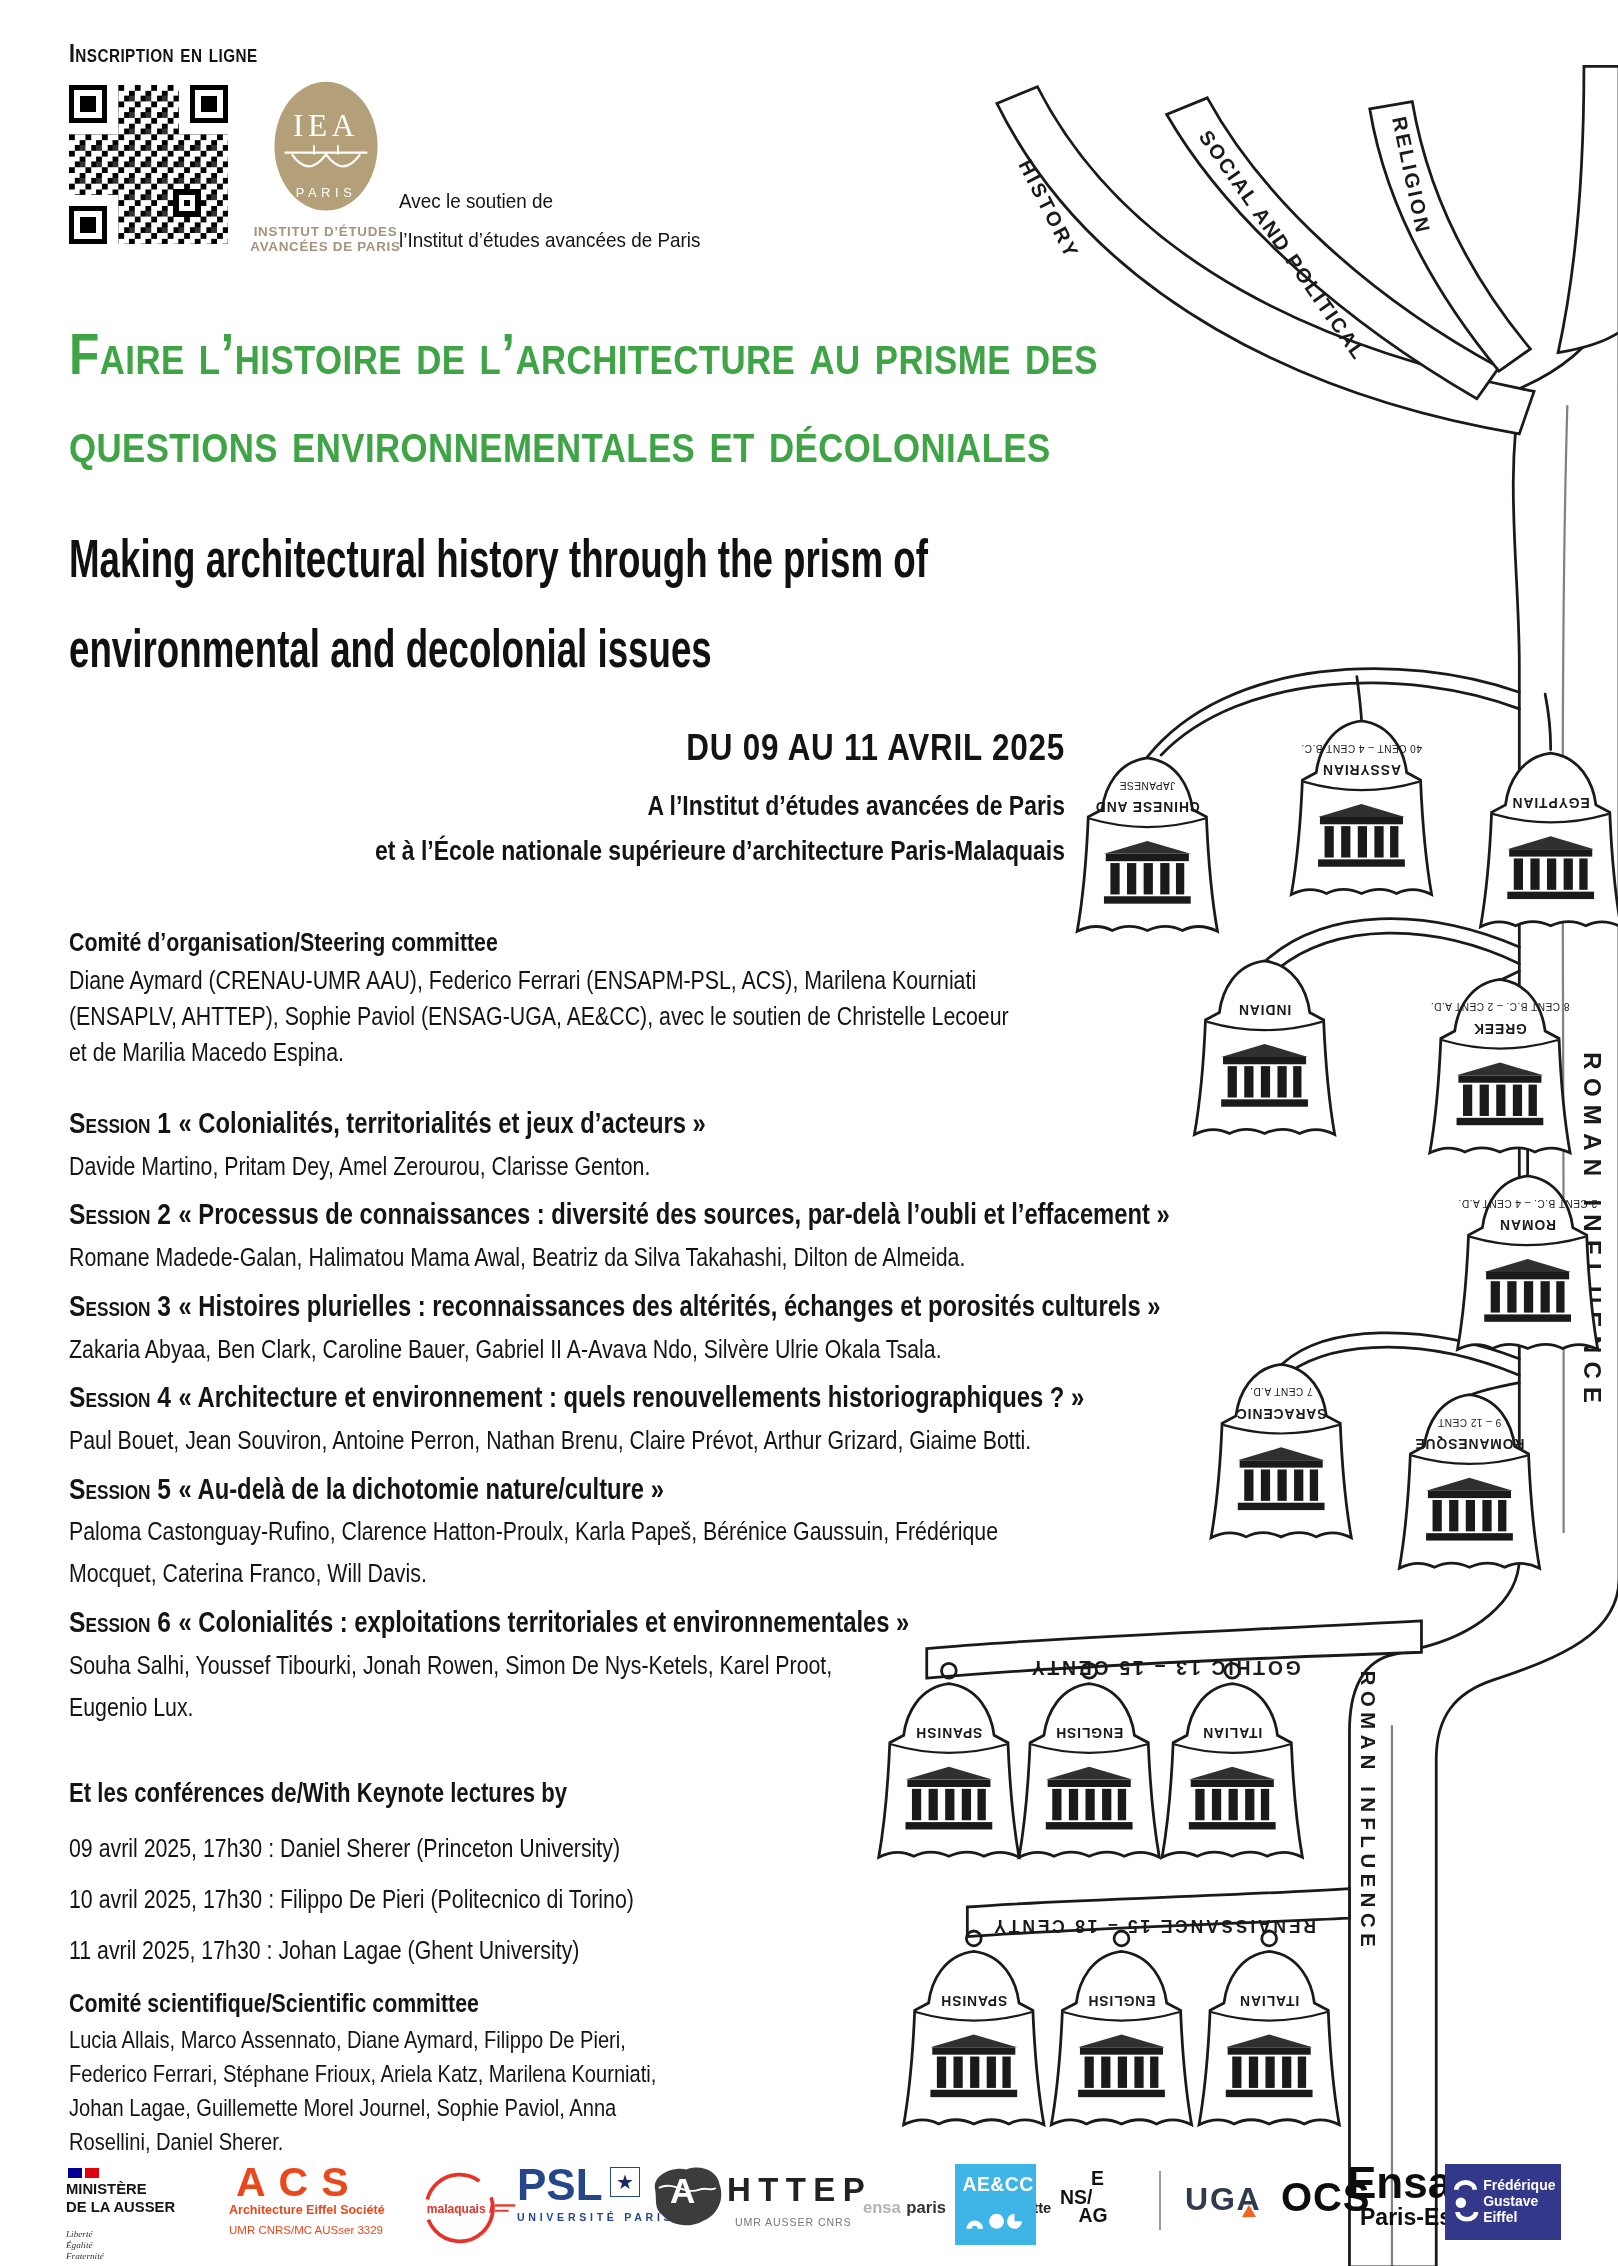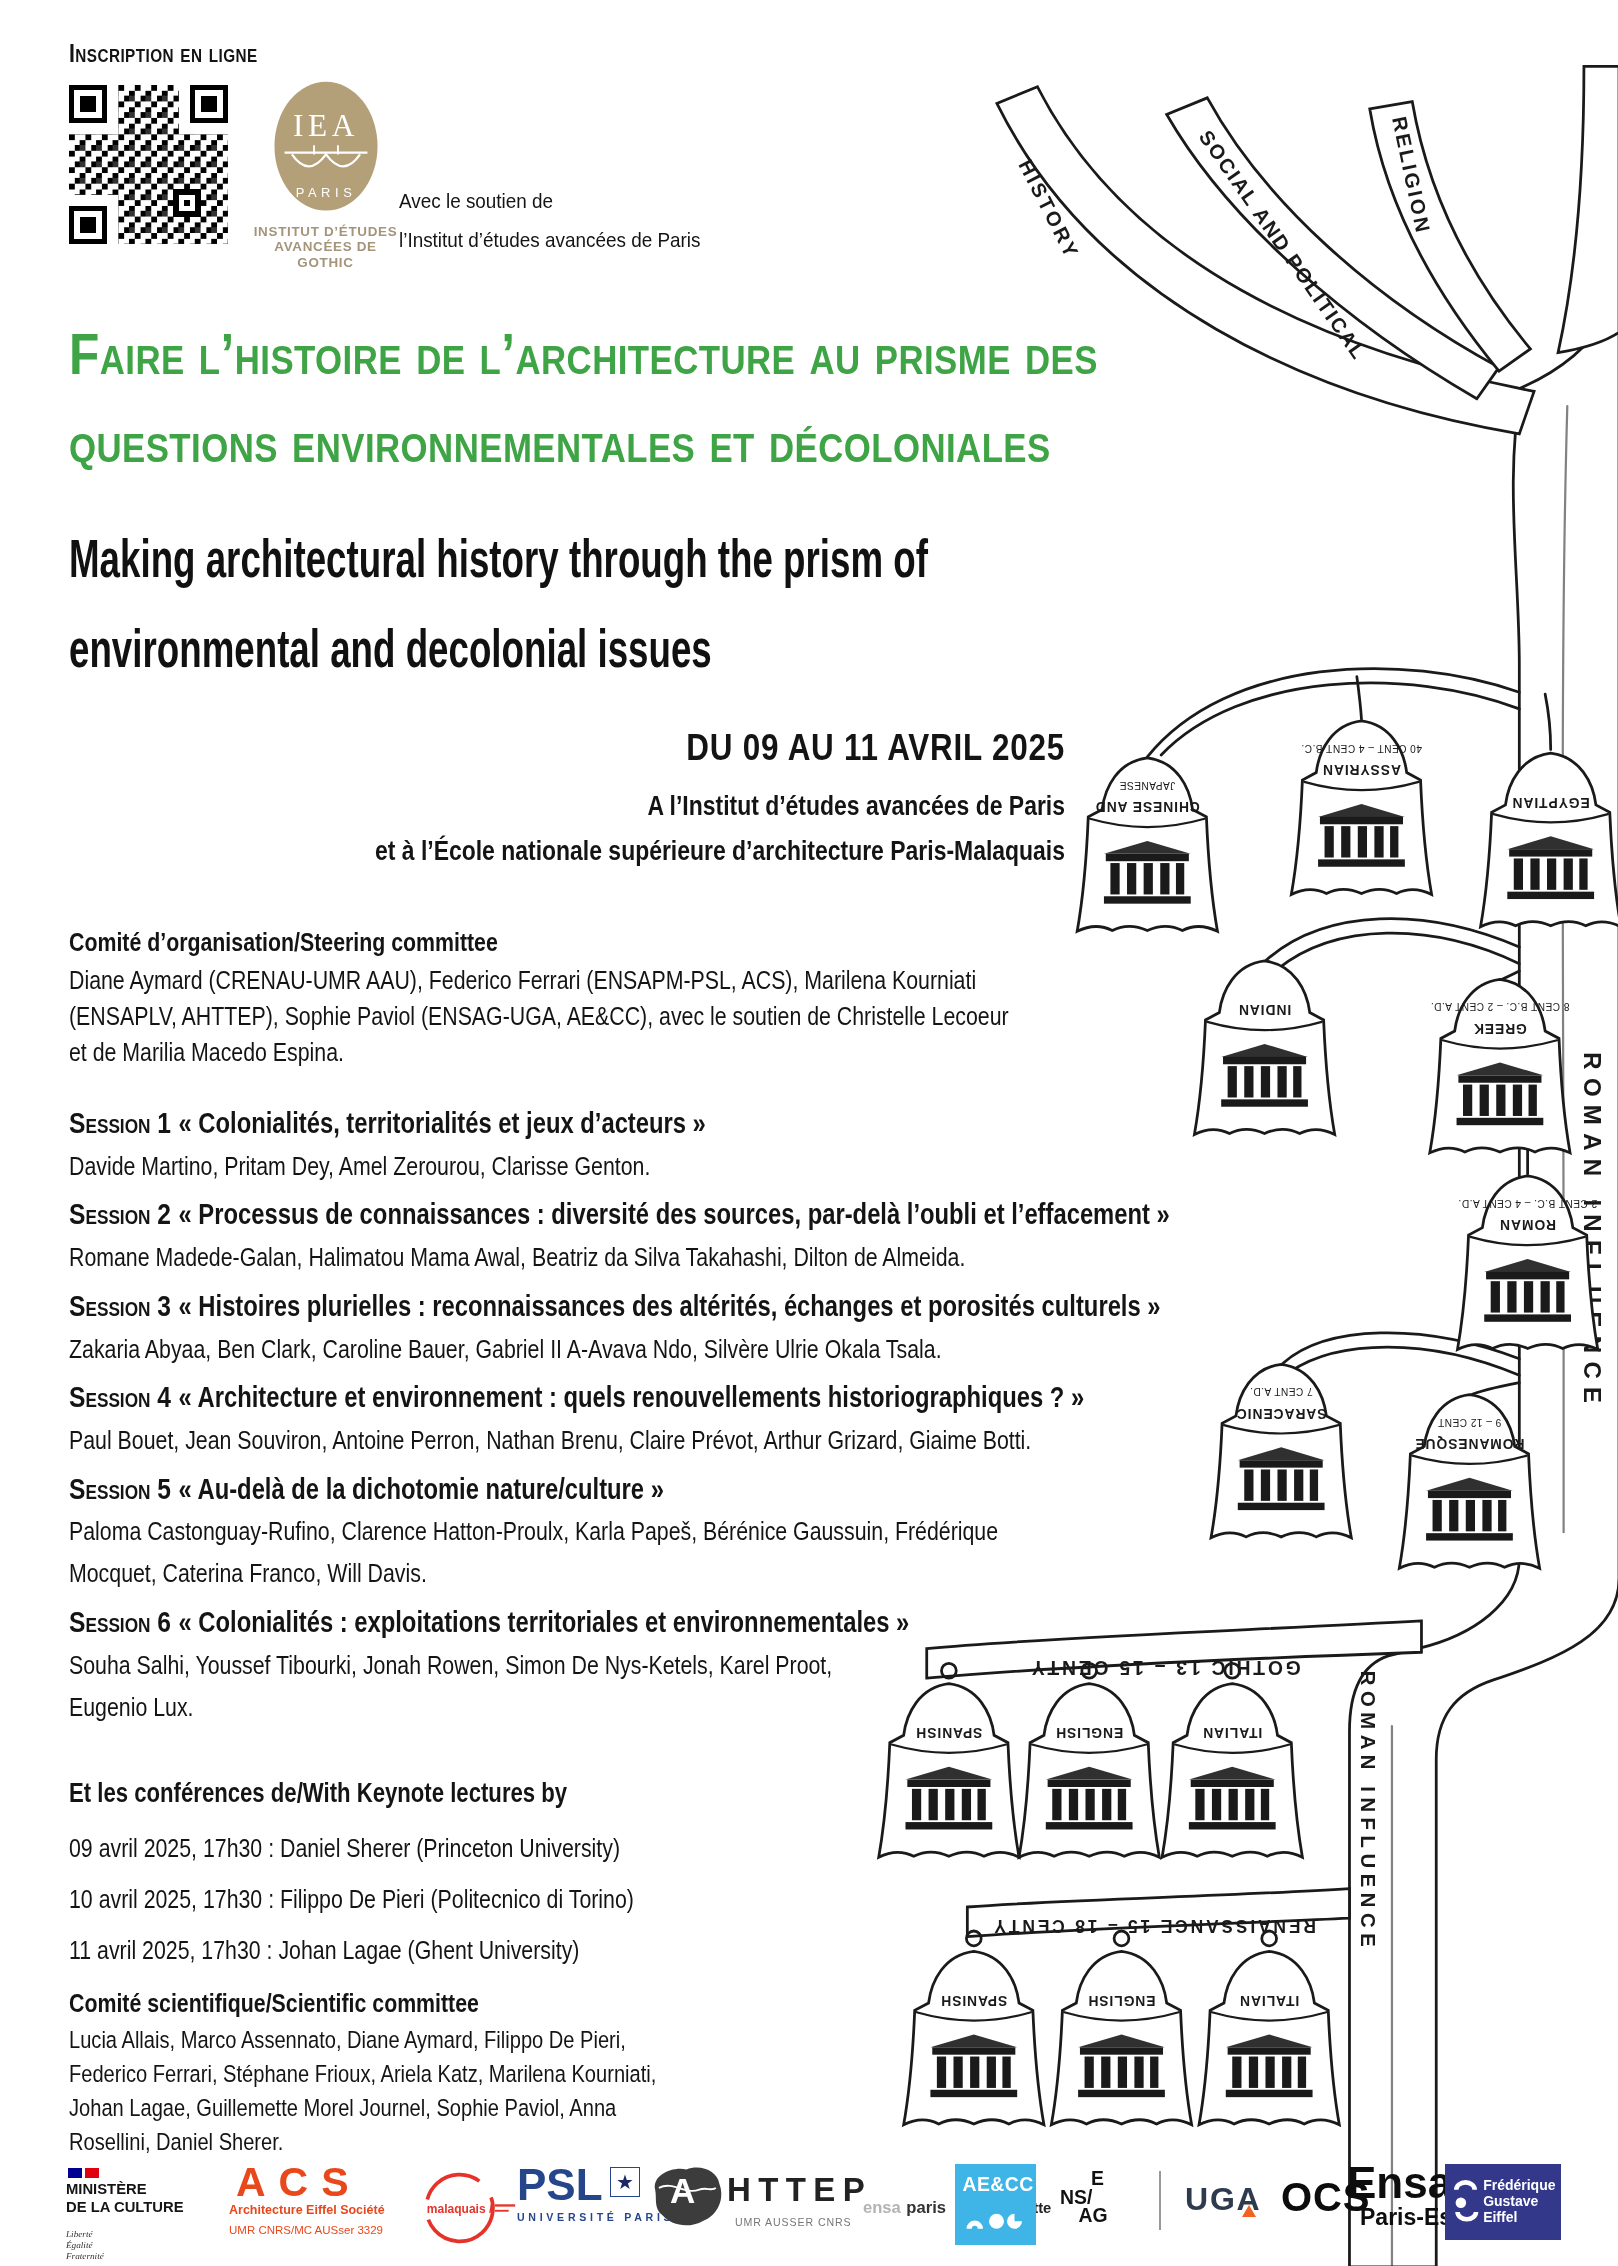--- a/index.html
+++ b/index.html
@@ -322,21 +322,21 @@
   <svg width="138" height="138" viewBox="0 0 150 150">
     <ellipse cx="75" cy="73" rx="56" ry="70" fill="#b3a078"></ellipse>
     <text x="75" y="62" text-anchor="middle" fill="#fff" letter-spacing="5" font-family="Liberation Serif, serif" font-size="34">IEA</text>
     <path d="M30,80 H120" stroke="#fff" stroke-width="2.5" fill="none"></path>
     <path d="M38,82 Q56,108 75,82 Q94,108 112,82" stroke="#fff" stroke-width="2.5" fill="none"></path>
     <path d="M62,72 V82 M88,72 V82" stroke="#fff" stroke-width="2" fill="none"></path>
     <text x="75" y="128" text-anchor="middle" fill="#fff" letter-spacing="5" font-family="Liberation Sans, sans-serif" font-size="14">PARIS</text>
   </svg>
   <div class="iea-org">
     <div>INSTITUT D’ÉTUDES</div>
-    <div>AVANCÉES DE GOTHIC</div>
+    <div>AVANCÉES DE PARIS</div>
   </div>
 </div>
 
 <div id="support" class="abs">
   <div>Avec le soutien de</div>
   <div>l’Institut d’études avancées de Paris</div>
 </div>
 
 <div id="title-fr" class="abs">
   <div>Faire l’histoire de l’architecture au prisme des</div>
@@ -398,21 +398,21 @@
 </div>
 
 <div id="logo-bar" class="abs">
 
   <div class="lg-ministere">
     <div class="flag">
       <span style="background:#000091"></span>
         <span style="background:#e1000f"></span>
     </div>
     <div>MINISTÈRE</div>
-    <div>DE LA CULTURE</div>
+    <div>DE LA AUSSER</div>
     <div class="motto">
       <div>Liberté</div>
       <div>Égalité</div>
       <div>Fraternité</div>
     </div>
   </div>
 
   <div class="lg-acs">
     <div class="acs-letters">ACS</div>
     <div class="acs-sub">Architecture Eiffel Société</div>

